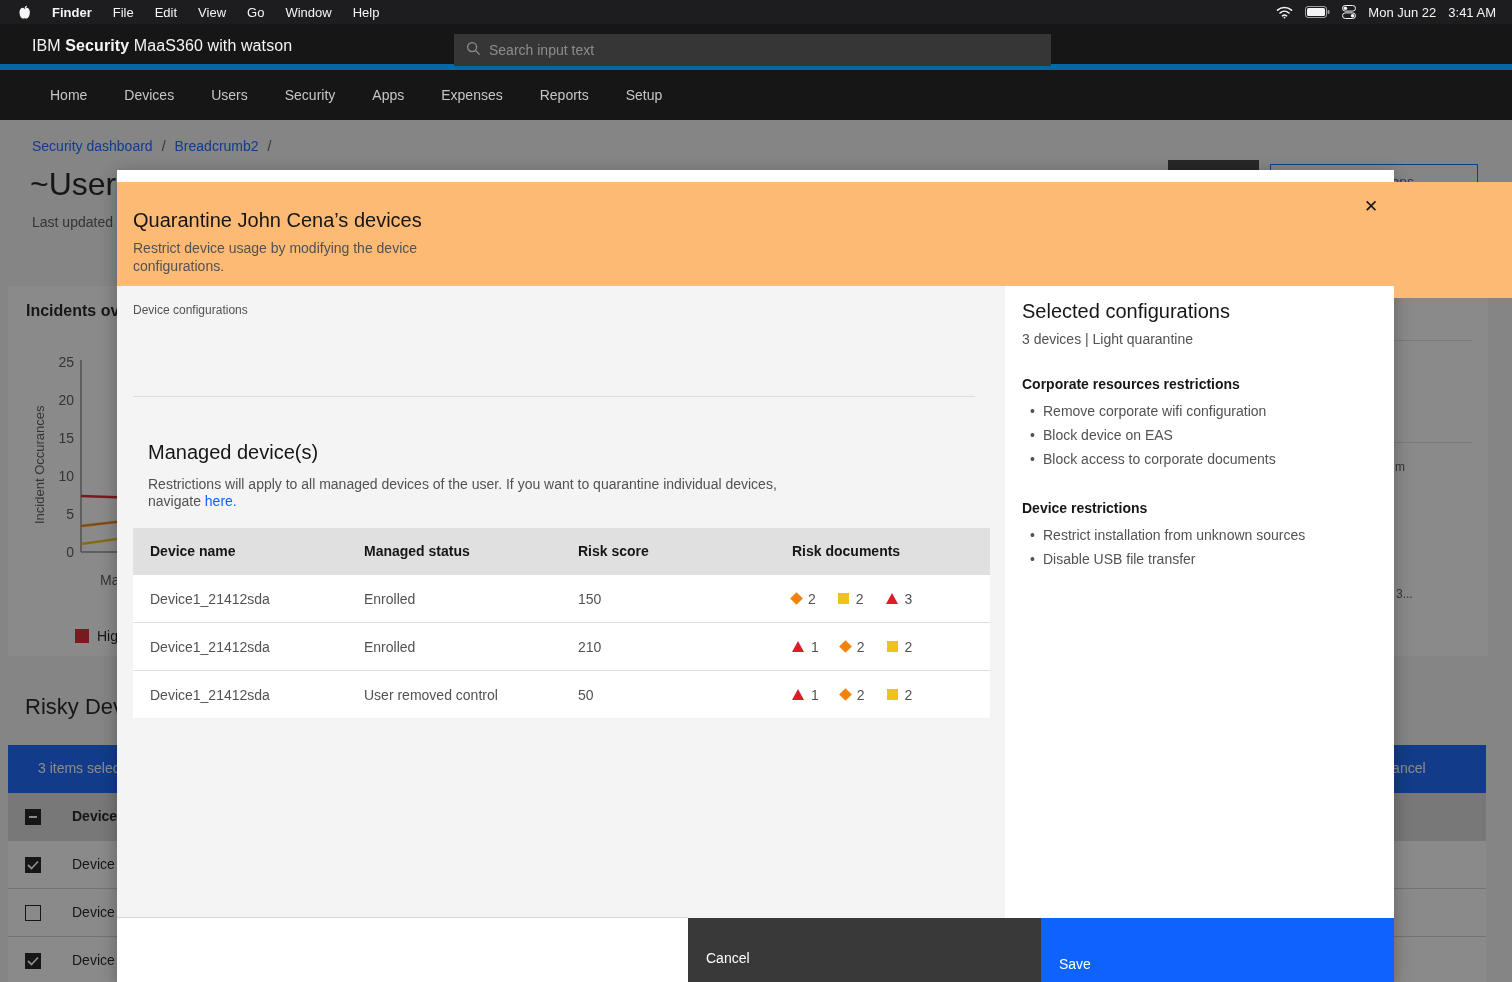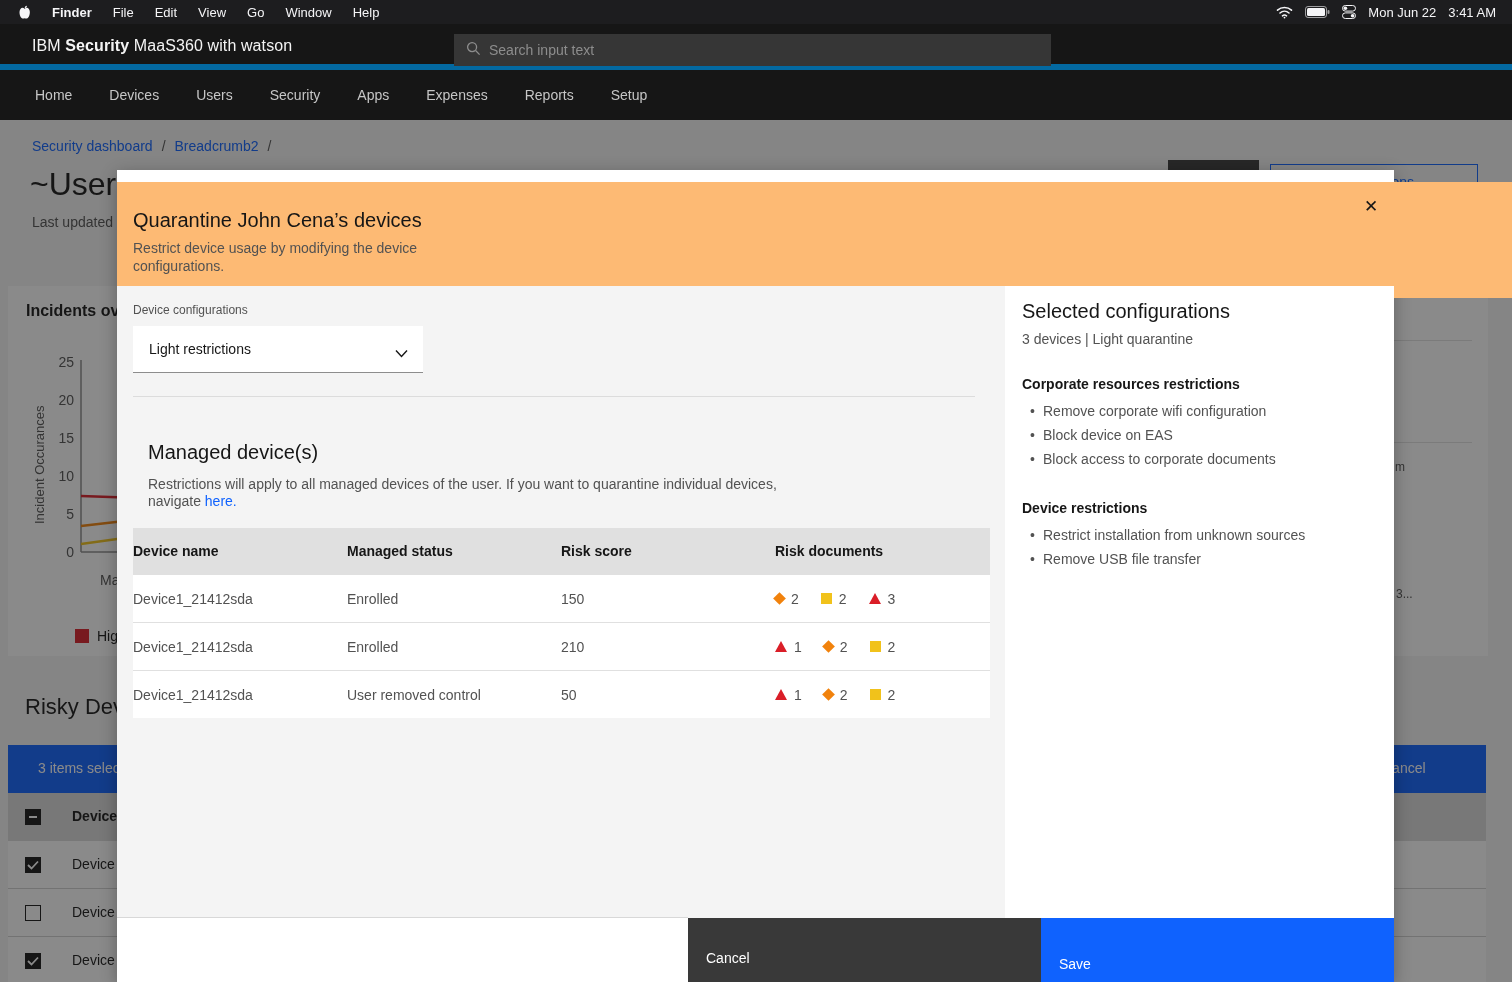--- a/index.html
+++ b/index.html
@@ -22,21 +22,21 @@
   .brand { position:absolute; left:32px; top:13px; font-size:16px; color:#f4f4f4; letter-spacing:.1px; }
   .brand b { font-weight:700; }
   .search { position:absolute; left:454px; top:10px; width:597px; height:32px; background:#363636;
             display:flex; align-items:center; padding:0 12px; gap:8px; }
   .search input { background:transparent; border:none; outline:none; color:#0ea5e9; font-size:14px; width:100%;
                   font-family:"Liberation Sans",sans-serif; }
   .search input::placeholder { color:#8d8d8d; }
 
   
   .nav { position:absolute; left:0; top:70px; width:1512px; height:50px; background:#161616;
-         display:flex; align-items:center; gap:37px; padding-left:35px; z-index:10; }
+         display:flex; align-items:center; gap:37px; padding-left:50px; z-index:10; }
   .nav-item { color:#c6c6c6; font-size:14px; cursor:pointer; }
 
   
   .content { position:absolute; left:0; top:120px; width:1512px; height:862px; background:#f4f4f4; z-index:1; }
   .breadcrumb { position:absolute; left:32px; top:18px; display:flex; gap:9px; font-size:14px; }
   .crumb { color:#0f62fe; }
   .crumb-sep { color:#525252; }
   .page-title { position:absolute; left:30px; top:46px; font-size:32px; font-weight:300; color:#161616; white-space:nowrap; }
   .last-updated { position:absolute; left:32px; top:94px; font-size:14px; color:#525252; }
 
@@ -99,21 +99,21 @@
   .left-divider { position:absolute; left:16px; top:110px; width:842px; height:1px; background:#dcdcdc; }
 
   .managed-heading { position:absolute; left:31px; top:155px; font-size:20px; color:#161616; }
   .managed-desc { position:absolute; left:31px; top:190px; width:645px; font-size:14px; line-height:17px; color:#525252; }
   .managed-desc a { color:#0f62fe; text-decoration:none; }
 
   .mtable { position:absolute; left:16px; top:242px; width:857px; font-size:14px; }
   .mtable-head { display:flex; background:#e0e0e0; height:46px; }
   .mtable-head .cell { font-weight:700; color:#161616; }
   .mrow { display:flex; background:#ffffff; height:48px; border-top:1px solid #e0e0e0; }
-  .cell { display:flex; align-items:center; }
+  .cell { display:flex; align-items:center; padding-left:17px; }
   .c1 { width:214px; } .c2 { width:214px; } .c3 { width:214px; } .c4 { flex:1; }
   .mrow .cell { color:#525252; }
   .incidents-cell { display:flex; gap:22px; align-items:center; }
   .inc { display:flex; align-items:center; gap:7px; color:#525252; }
   .shape-square { width:11px; height:11px; }
   .shape-diamond { width:9px; height:9px; transform:rotate(45deg); }
   .shape-triangle { width:0; height:0; border-left:6px solid transparent; border-right:6px solid transparent;
                     border-bottom:11px solid #da1e28; }
 
   .sel-panel { padding:14px 17px 0 17px; }
@@ -302,28 +302,20 @@
 
   <div class="modal">
     <div class="modal-header">
       <div class="modal-title">Quarantine John Cena’s devices</div>
       <div class="modal-subtitle">Restrict device usage by modifying the device configurations.</div>
       <button class="modal-close">✕</button>
     </div>
 
     <div class="modal-body-left">
       <div class="config-label">Device configurations</div>
-      <div class="dropdown">
-        <span class="dropdown-value">Light restrictions</span>
-        <span class="dropdown-chev">
-          <svg width="13" height="9" viewBox="0 0 13 9" fill="none" stroke="#161616" stroke-width="1.4">
-              <polyline points="1,1.5 6.5,7.5 12,1.5"></polyline>
-            </svg>
-        </span>
-      </div>
       <div class="left-divider"></div>
 
       <div class="managed-heading">Managed device(s)</div>
       <div class="managed-desc">
         <span>Restrictions will apply to all managed devices of the user. If you want to quarantine individual devices, navigate</span>
         <a href="#">here.</a>
       </div>
 
       <div class="mtable">
         <div class="mtable-head" id="mtable-head">
@@ -401,21 +393,21 @@
         <div id="sel-groups">
             <div class="sel-group-title">Corporate resources restrictions</div>
             <ul class="sel-list">
               <li>Remove corporate wifi configuration</li>
               <li>Block device on EAS</li>
               <li>Block access to corporate documents</li>
             </ul>
             <div class="sel-group-title">Device restrictions</div>
             <ul class="sel-list">
               <li>Restrict installation from unknown sources</li>
-              <li>Remove USB file transfer</li>
+              <li>Disable USB file transfer</li>
             </ul>
           </div>
       </div>
     </div>
 
     <div class="footer-line"></div>
     <button class="btn-cancel">Cancel</button>
     <button class="btn-save">Save</button>
   </div>
 

